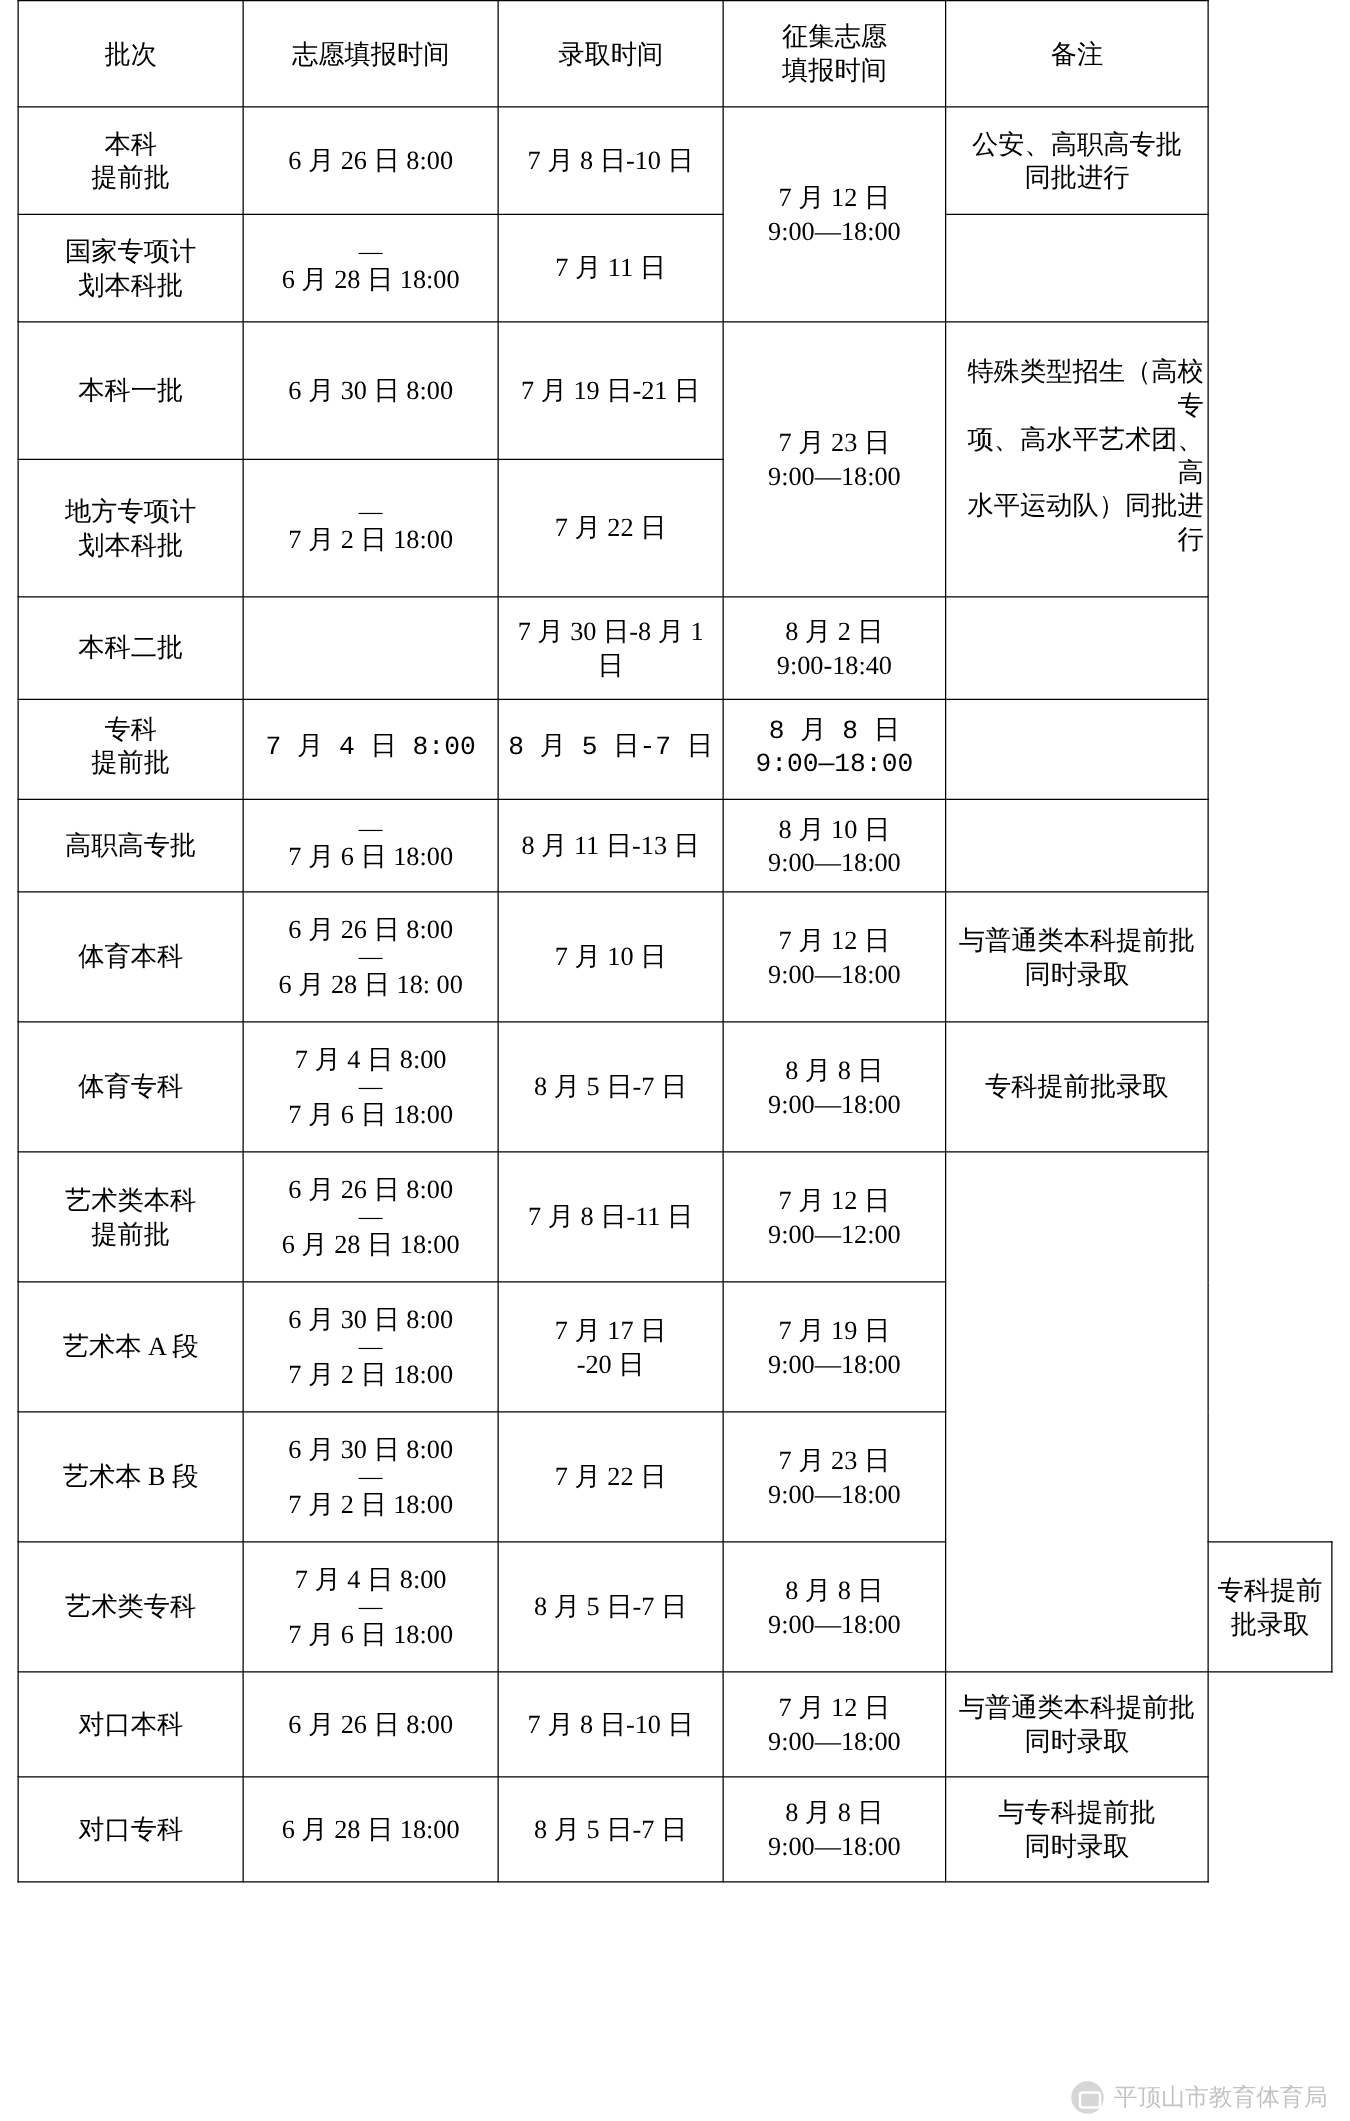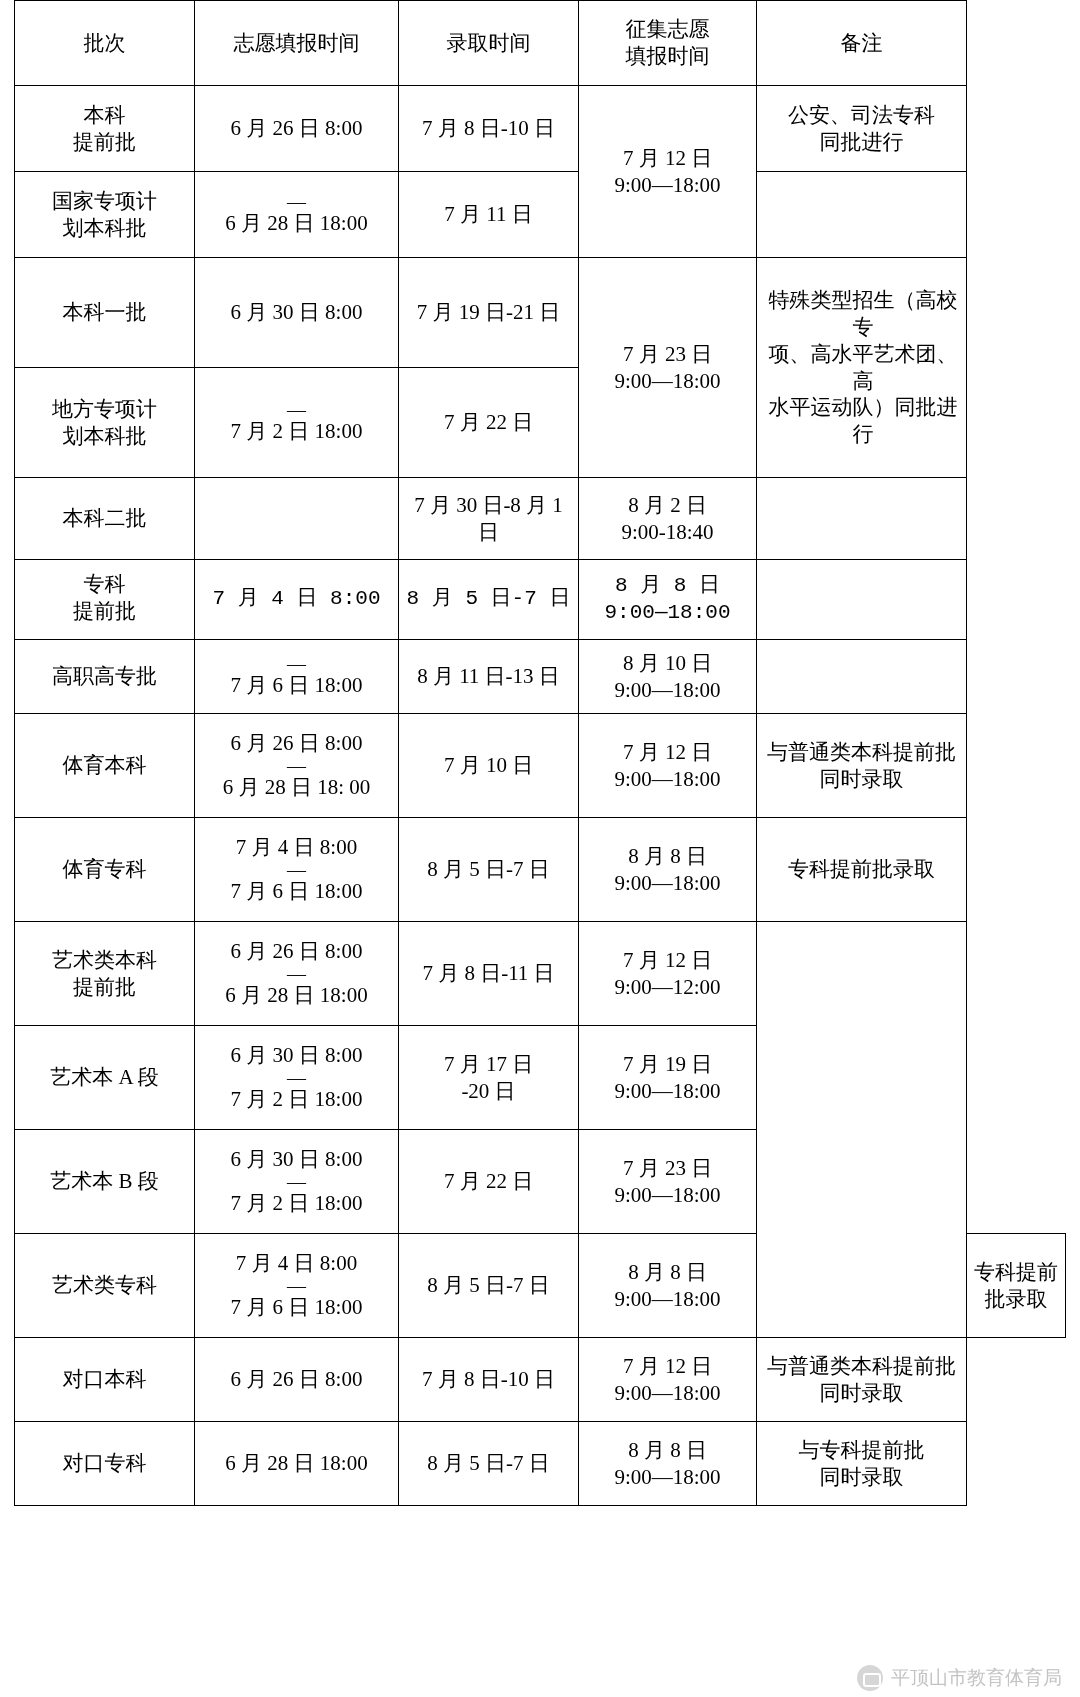--- a/index.html
+++ b/index.html
@@ -135,21 +135,21 @@
         </td>
         <td>
           <div>6 月 26 日 8:00</div>
         </td>
         <td>7 月 8 日-10 日</td>
         <td rowspan="2">
           <div>7 月 12 日</div>
           <div>9:00—18:00</div>
         </td>
         <td class="outer-right small">
-          <div>公安、司法专科</div>
+          <div>公安、高职高专批</div>
           <div>同批进行</div>
         </td>
       </tr>
 
       <tr style="height:86px;">
         <td class="outer-left">
           <div>国家专项计</div>
           <div>划本科批</div>
         </td>
         <td>
@@ -163,21 +163,21 @@
       <tr style="height:110px;">
         <td class="outer-left grp-top">本科一批</td>
         <td class="grp-top">
           <div>6 月 30 日 8:00</div>
         </td>
         <td class="grp-top">7 月 19 日-21 日</td>
         <td rowspan="2" class="grp-top">
           <div>7 月 23 日</div>
           <div>9:00—18:00</div>
         </td>
-        <td rowspan="2" class="outer-right small grp-top" style="text-align:center; padding-left:6px;">
+        <td rowspan="2" class="outer-right small grp-top" style="text-align:right; padding-left:6px;font-family:Liberation Mono, monospace;">
           <div>特殊类型招生（高校专</div>
           <div>项、高水平艺术团、高</div>
           <div>水平运动队）同批进行</div>
         </td>
       </tr>
 
       <tr style="height:110px;">
         <td class="outer-left">
           <div>地方专项计</div>
           <div>划本科批</div>

